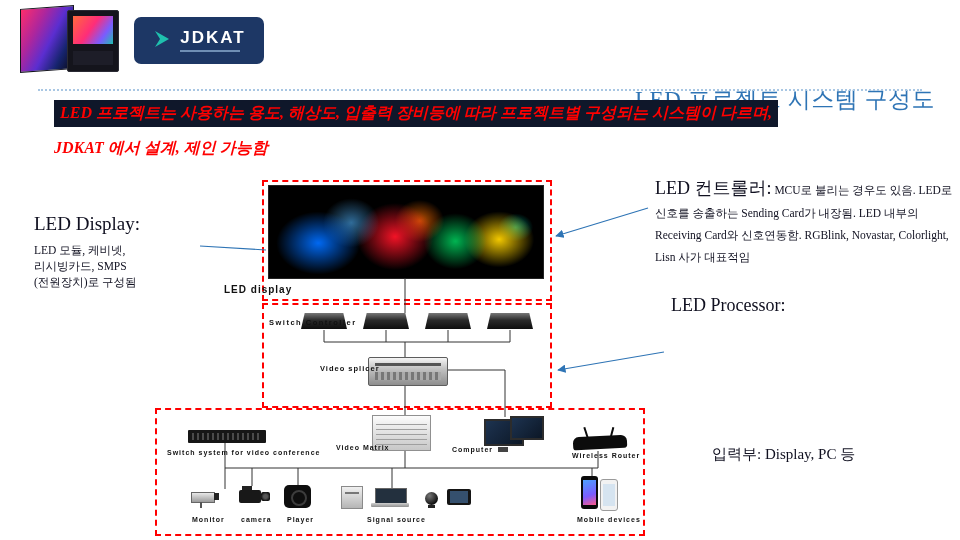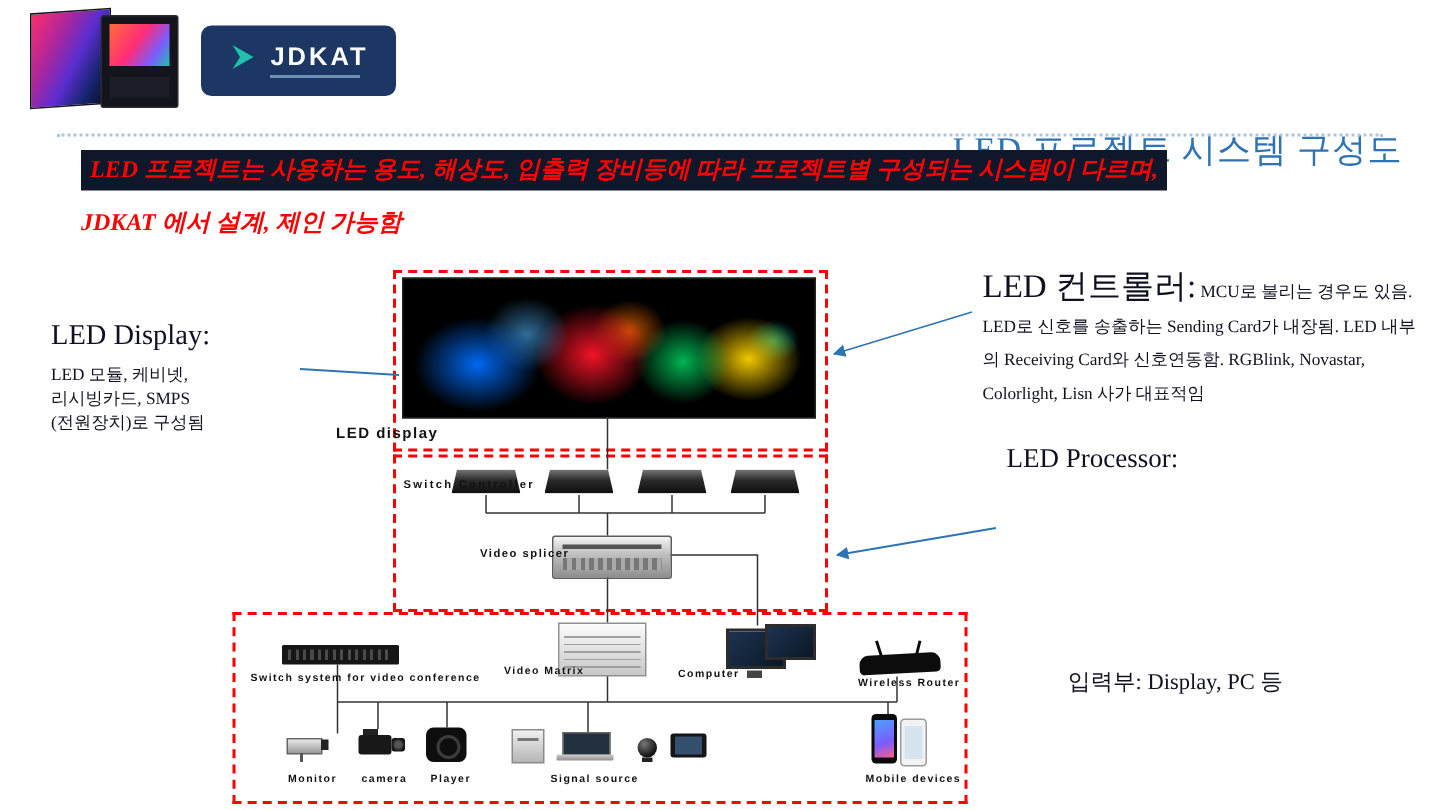--- a/index.html
+++ b/index.html
@@ -34,21 +34,21 @@
   #intro2{position:absolute;left:54px;top:135px;font-style:italic;font-weight:bold;
     font-size:16px;color:#fe0000;padding:3px 0;white-space:nowrap;}
 
   
   .ann{color:#101020;}
   #ann-display{position:absolute;left:34px;top:213px;width:175px;}
   #ann-display .t{font-size:19px;}
   #ann-display .b{margin-top:7px;font-size:11.5px;line-height:1.4;white-space:pre-line;}
 
   #ann-controller{position:absolute;left:655px;top:176px;width:300px;line-height:1.38;}
-  #ann-controller .t{font-size:22px;font-family:Liberation Serif, serif;}
+  #ann-controller .t{font-size:18px;font-family:Liberation Serif, serif;}
   #ann-controller .b{font-size:11.5px;}
 
   #ann-processor{position:absolute;left:671px;top:295px;width:280px;}
   #ann-processor .t{font-size:18px;}
   #ann-processor .b{margin-top:5px;font-size:12px;line-height:1.45;white-space:pre-line;}
 
   #ann-input{position:absolute;left:712px;top:445px;font-size:15px;}
 
   
   .redbox{position:absolute;border:2px dashed #ff0000;z-index:1;}

